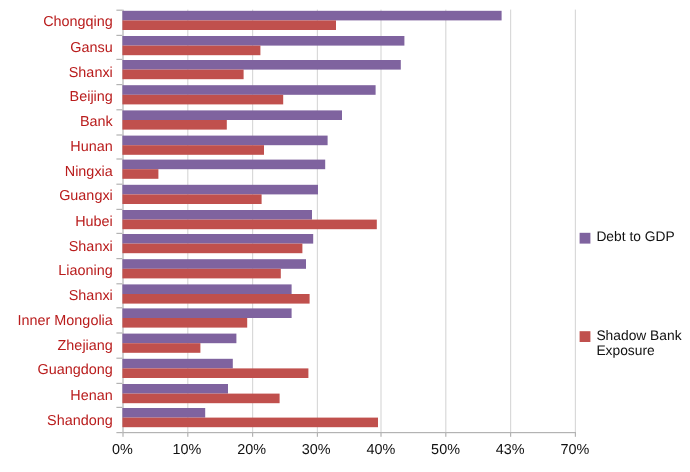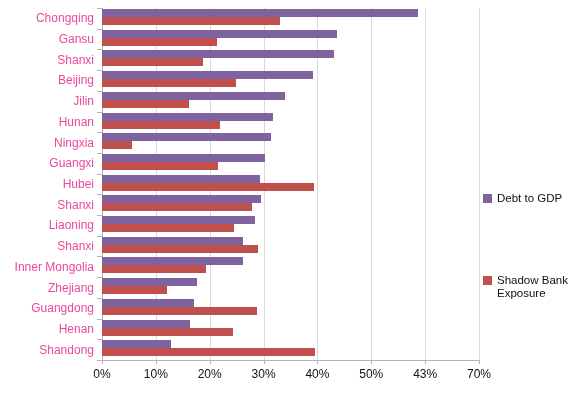--- a/index.html
+++ b/index.html
@@ -79,21 +79,21 @@
   }
   .bar-debt   { top: 1px;  background: #7f639f; }
   .bar-shadow { top: 9px;  background: #c0504d; }
 
   
   .cat-label {
     position: absolute;
     right: 481px;       
     text-align: right;
     font-size: 12px;
-    color: #ec4899;
+    color: #b91c1c;
     white-space: nowrap;
     line-height: 12px;
   }
 
   
   .x-label {
     position: absolute;
     top: 367px;
     font-size: 12px;
     color: #111111;
@@ -240,21 +240,21 @@
         <div class="bar bar-debt" style="width: 69.4757px; background: rgb(127, 99, 159);"></div>
         <div class="bar bar-shadow" style="width: 212.736px; background: rgb(192, 80, 77);"></div>
       </div>
     </div>
 
   <div id="cat-labels">
       <div class="cat-label" style="top: 12.3529px;">Chongqing</div>
       <div class="cat-label" style="top: 33.0588px;">Gansu</div>
       <div class="cat-label" style="top: 53.7647px;">Shanxi</div>
       <div class="cat-label" style="top: 74.4706px;">Beijing</div>
-      <div class="cat-label" style="top: 95.1765px;">Jilin</div>
+      <div class="cat-label" style="top: 95.1765px;">Bank</div>
       <div class="cat-label" style="top: 115.882px;">Hunan</div>
       <div class="cat-label" style="top: 136.588px;">Ningxia</div>
       <div class="cat-label" style="top: 157.294px; text-align: right;">Guangxi</div>
       <div class="cat-label" style="top: 178px;">Hubei</div>
       <div class="cat-label" style="top: 198.706px;">Shanxi</div>
       <div class="cat-label" style="top: 219.412px;">Liaoning</div>
       <div class="cat-label" style="top: 240.118px;">Shanxi</div>
       <div class="cat-label" style="top: 260.824px;">Inner Mongolia</div>
       <div class="cat-label" style="top: 281.529px;">Zhejiang</div>
       <div class="cat-label" style="top: 302.235px;">Guangdong</div>

